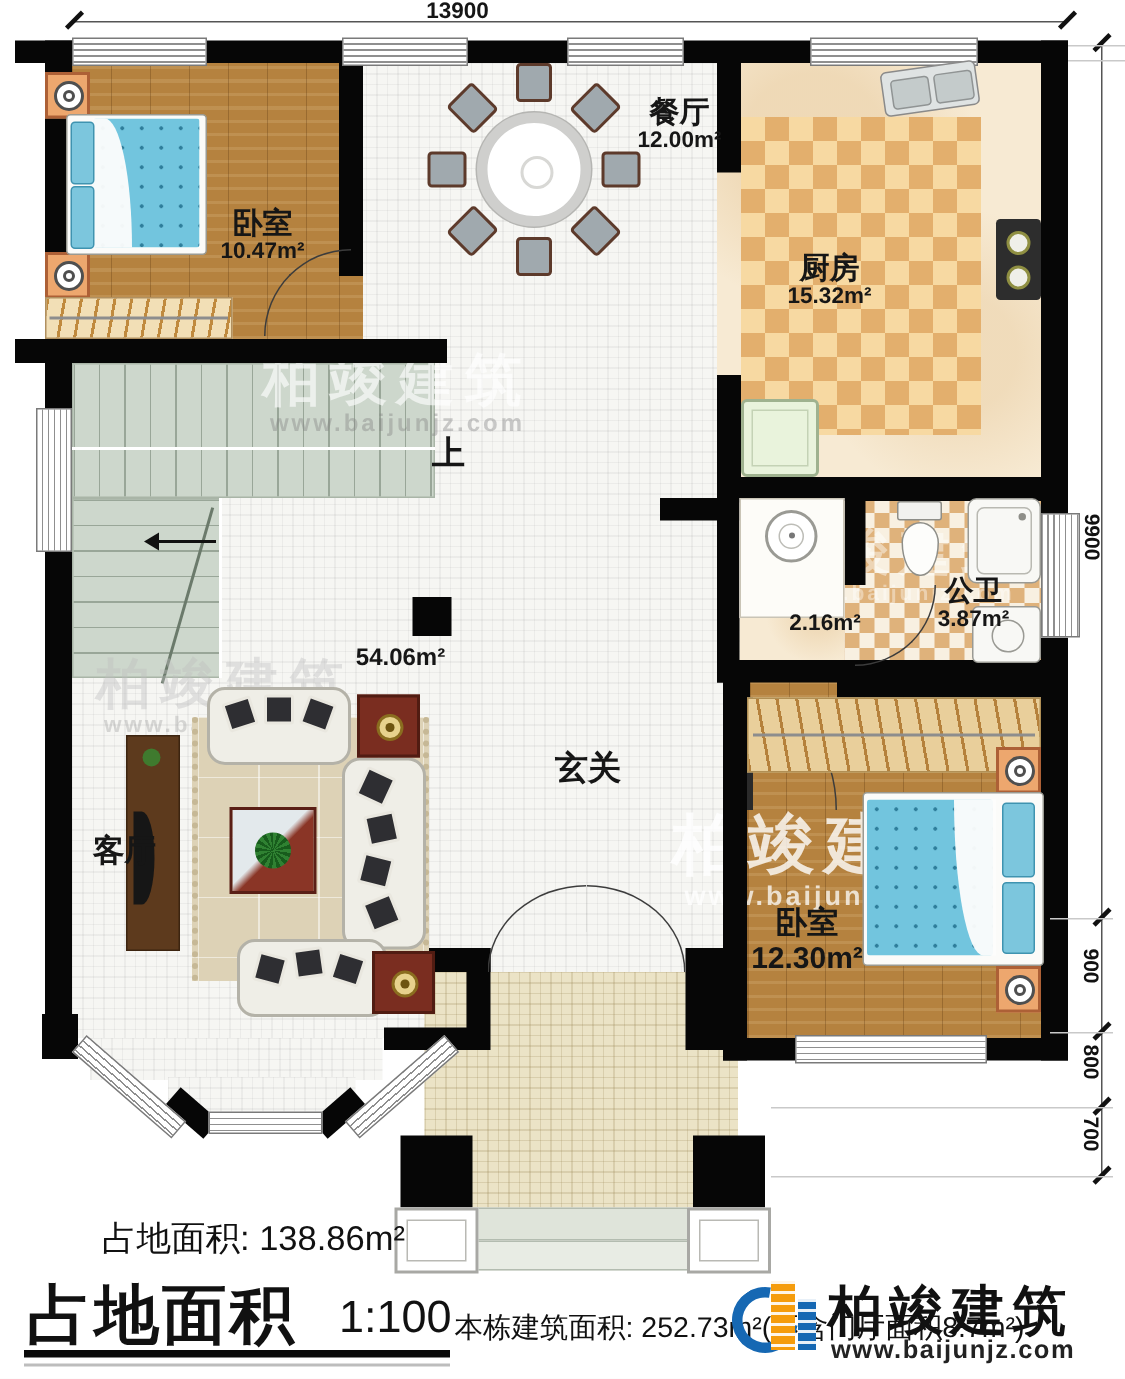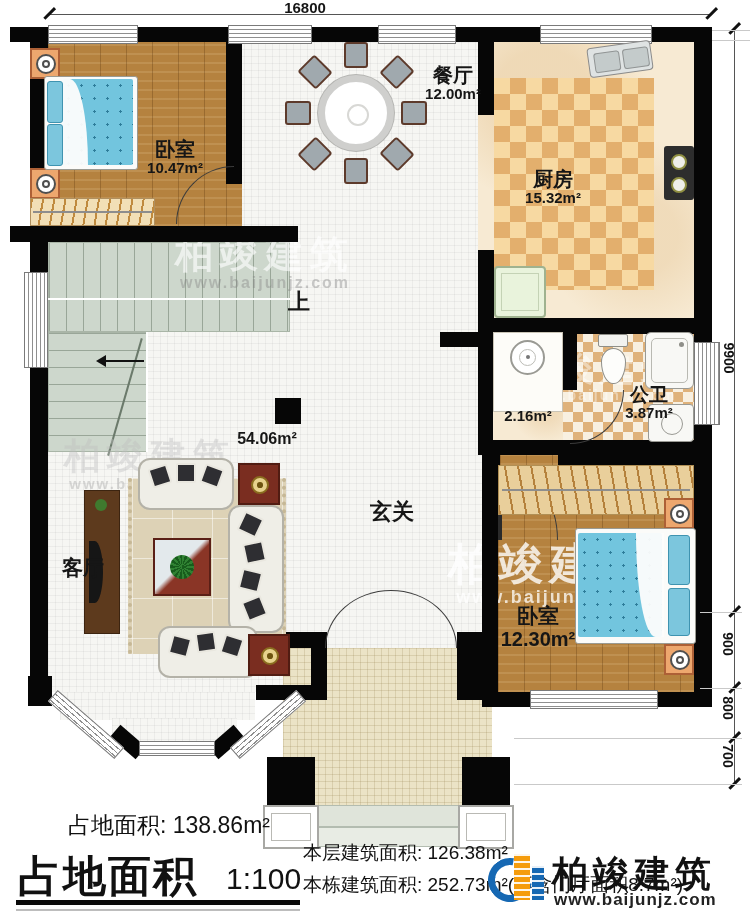--- a/index.html
+++ b/index.html
@@ -264,33 +264,33 @@
     <div class="rarea">12.00m²</div>
   </div>
   <div class="lbl" style="left:518px;top:168px;width:70px;">
     <div class="rname">厨房</div>
     <div class="rarea">15.32m²</div>
   </div>
   <div class="lbl" style="left:614px;top:384px;width:70px;">
     <div class="rname" style="font-size:19px;">公卫</div>
     <div class="rarea">3.87m²</div>
   </div>
-  <div class="lbl rarea" style="left:490px;top:408px;width:76px;">2.16m²</div>
+  <div class="lbl rarea" style="left:512px;top:408px;width:76px;">2.16m²</div>
   <div class="lbl rarea" style="left:222px;top:430px;width:90px;font-size:16px;">54.06m²</div>
   <div class="lbl" style="left:360px;top:500px;width:64px;font-size:22px;">玄关</div>
   <div class="lbl" style="left:58px;top:556px;width:50px;font-size:21px;">客厅</div>
   <div class="lbl" style="left:500px;top:604px;width:76px;">
     <div class="rname" style="font-size:21px;">卧室</div>
     <div class="rarea" style="font-size:20px;">12.30m²</div>
   </div>
 
   <div class="abs" style="left:48px;top:14px;width:664px;height:1px;background:#555;"></div>
   <div class="tick" style="left:42px;top:12px;"></div>
   <div class="tick" style="left:704px;top:12px;"></div>
-  <div class="lbl" style="left:270px;top:0px;width:70px;font-size:15px;">16800</div>
+  <div class="lbl" style="left:270px;top:0px;width:70px;font-size:15px;">13900</div>
 
   <div class="abs" style="left:734px;top:28px;width:1px;height:757px;background:#555;"></div>
   <div class="tick" style="left:727px;top:27px;"></div>
   <div class="tick" style="left:727px;top:610px;"></div>
   <div class="tick" style="left:727px;top:686px;"></div>
   <div class="tick" style="left:727px;top:736px;"></div>
   <div class="tick" style="left:727px;top:782px;"></div>
   <div class="dimv" style="left:713px;top:350px;">9900</div>
   <div class="dimv" style="left:716px;top:636px;">900</div>
   <div class="dimv" style="left:716px;top:700px;">800</div>
@@ -300,21 +300,20 @@
   <div class="abs" style="left:700px;top:612px;width:42px;height:1px;background:#c9c9c9;"></div>
   <div class="abs" style="left:700px;top:688px;width:42px;height:1px;background:#c9c9c9;"></div>
   <div class="abs" style="left:514px;top:738px;width:228px;height:1px;background:#c9c9c9;"></div>
   <div class="abs" style="left:514px;top:784px;width:228px;height:1px;background:#c9c9c9;"></div>
 
   <div class="ftext" style="left:68px;top:810px;font-size:23px;font-weight:500;">占地面积: 138.86m²</div>
   <div class="ftext" style="left:18px;top:848px;font-size:43px;letter-spacing:2px;">占地面积</div>
   <div class="ftext" style="left:226px;top:862px;font-size:30px;font-weight:500;">1:100</div>
   <div class="abs" style="left:16px;top:900px;width:284px;height:5px;background:#0a0a0a;"></div>
   <div class="abs" style="left:16px;top:909px;width:284px;height:2px;background:#bdbdbd;"></div>
-  <div class="ftext" style="left:303px;top:840px;font-size:19px;font-weight:500;">本层建筑面积: 126.38m²</div>
   <div class="ftext" style="left:303px;top:872px;font-size:19px;font-weight:500;">本栋建筑面积: 252.73m²(不含门厅面积8.7m²)</div>
 
   <div class="abs" style="left:488px;top:848px;width:58px;height:62px;">
     <div style="position:absolute;left:0;top:10px;width:44px;height:44px;border:7px solid #1668b3;border-right-color:transparent;border-radius:50%;transform:rotate(-35deg);box-sizing:border-box;"></div>
     <div style="position:absolute;left:26px;top:6px;width:16px;height:46px;background:#f59c0c;background-image:repeating-linear-gradient(to bottom,rgba(255,255,255,0.9) 0 2px,transparent 2px 7px);"></div>
     <div style="position:absolute;left:44px;top:18px;width:12px;height:34px;background:#1668b3;background-image:repeating-linear-gradient(to bottom,rgba(255,255,255,0.9) 0 2px,transparent 2px 7px);"></div>
   </div>
   <div class="ftext" style="left:552px;top:850px;font-size:36px;letter-spacing:5px;">柏竣建筑</div>
   <div class="ftext" style="left:554px;top:890px;font-size:17px;letter-spacing:1px;color:#222;">www.baijunjz.com</div>
 

